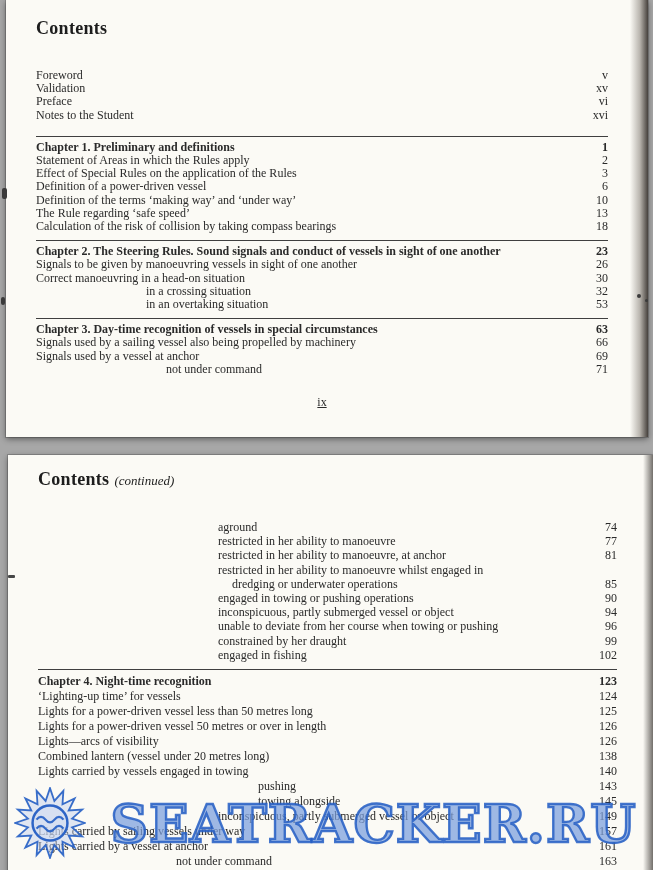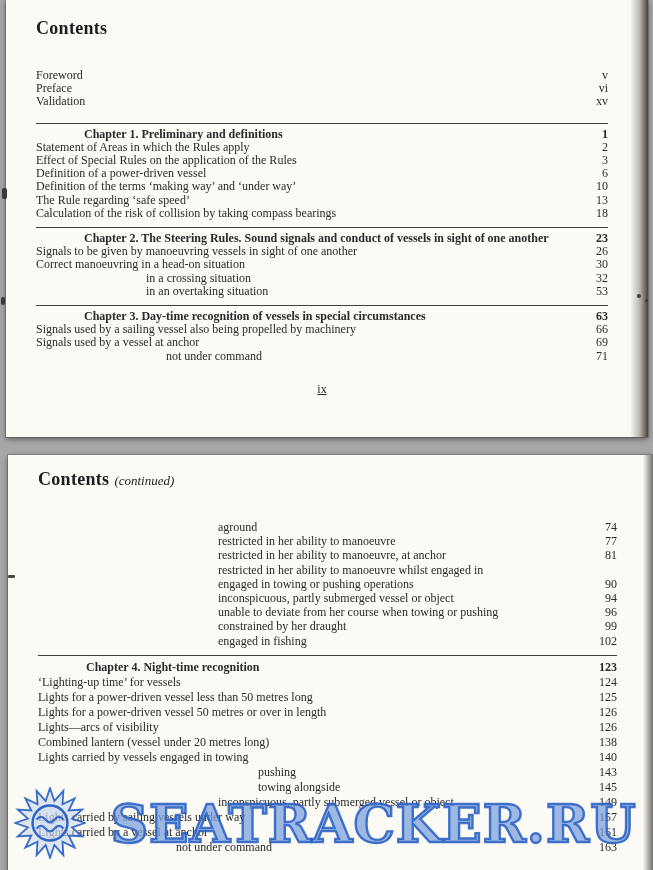--- a/index.html
+++ b/index.html
@@ -15,21 +15,21 @@
   .inner1{padding:18px 40px 0 30px;}
   .inner2{padding:14px 36px 0 30px;}
   h1.ctitle{margin:0;font-size:18px;font-weight:bold;letter-spacing:.3px;color:#1d1d1d;}
   h1.ctitle .cont-note{font-size:13px;font-weight:normal;font-style:italic;letter-spacing:0;margin-left:5px;}
   .toc{font-size:12px;}
   .toc .row{display:flex;line-height:13.2px;align-items:baseline;}
   .p2 .toc .row{line-height:14.2px;}
   .p2 .toc.ch4 .row{line-height:15px;}
   .toc .lbl{flex:1;white-space:nowrap;overflow:visible;}
   .toc .pg{width:38px;text-align:right;flex:none;}
-  .row.bold{font-weight:bold;margin-left:48px;}
+  .row.bold{font-weight:bold;}
   .ind-1 .lbl{padding-left:110px;}
   .ind-2 .lbl{padding-left:130px;}
   .ind-3 .lbl{padding-left:138px;}
   .ind-4 .lbl{padding-left:180px;}
   .ind-5 .lbl{padding-left:194px;}
   .ind-6 .lbl{padding-left:220px;}
   .front{margin-top:30px;}
   .cont-block{margin-top:30px;}
   .rule{border-top:1px solid #3f3f3f;margin:7px 0 4px 0;}
   .rule.first{margin-top:14px;}
@@ -62,29 +62,33 @@
       <h1 class="ctitle">Contents</h1>
 
       <div class="toc front">
 
           <div class="row">
             <span class="lbl">Foreword</span>
             <span class="pg">v</span>
           </div>
 
           <div class="row">
+            <span class="lbl">Validation</span>
+            <span class="pg">xv</span>
+          </div>
+
+          <div class="row">
             <span class="lbl">Preface</span>
             <span class="pg">vi</span>
           </div>
 
           <div class="row">
-            <span class="lbl">Validation</span>
-            <span class="pg">xv</span>
-          </div>
-
+            <span class="lbl">Notes to the Student</span>
+            <span class="pg">xvi</span>
+          </div>
         </div>
 
       <div class="rule first"></div>
       <div class="toc">
 
           <div class="row bold">
             <span class="lbl">Chapter 1. Preliminary and definitions</span>
             <span class="pg">1</span>
           </div>
 
@@ -196,20 +200,24 @@
           <div class="row ind-4">
             <span class="lbl">restricted in her ability to manoeuvre, at anchor</span>
             <span class="pg">81</span>
           </div>
 
           <div class="row ind-4">
             <span class="lbl">restricted in her ability to manoeuvre whilst engaged in</span>
             <span class="pg"></span>
           </div>
 
+          <div class="row ind-5">
+            <span class="lbl">dredging or underwater operations</span>
+            <span class="pg">85</span>
+          </div>
 
           <div class="row ind-4">
             <span class="lbl">engaged in towing or pushing operations</span>
             <span class="pg">90</span>
           </div>
 
           <div class="row ind-4">
             <span class="lbl">inconspicuous, partly submerged vessel or object</span>
             <span class="pg">94</span>
           </div>

